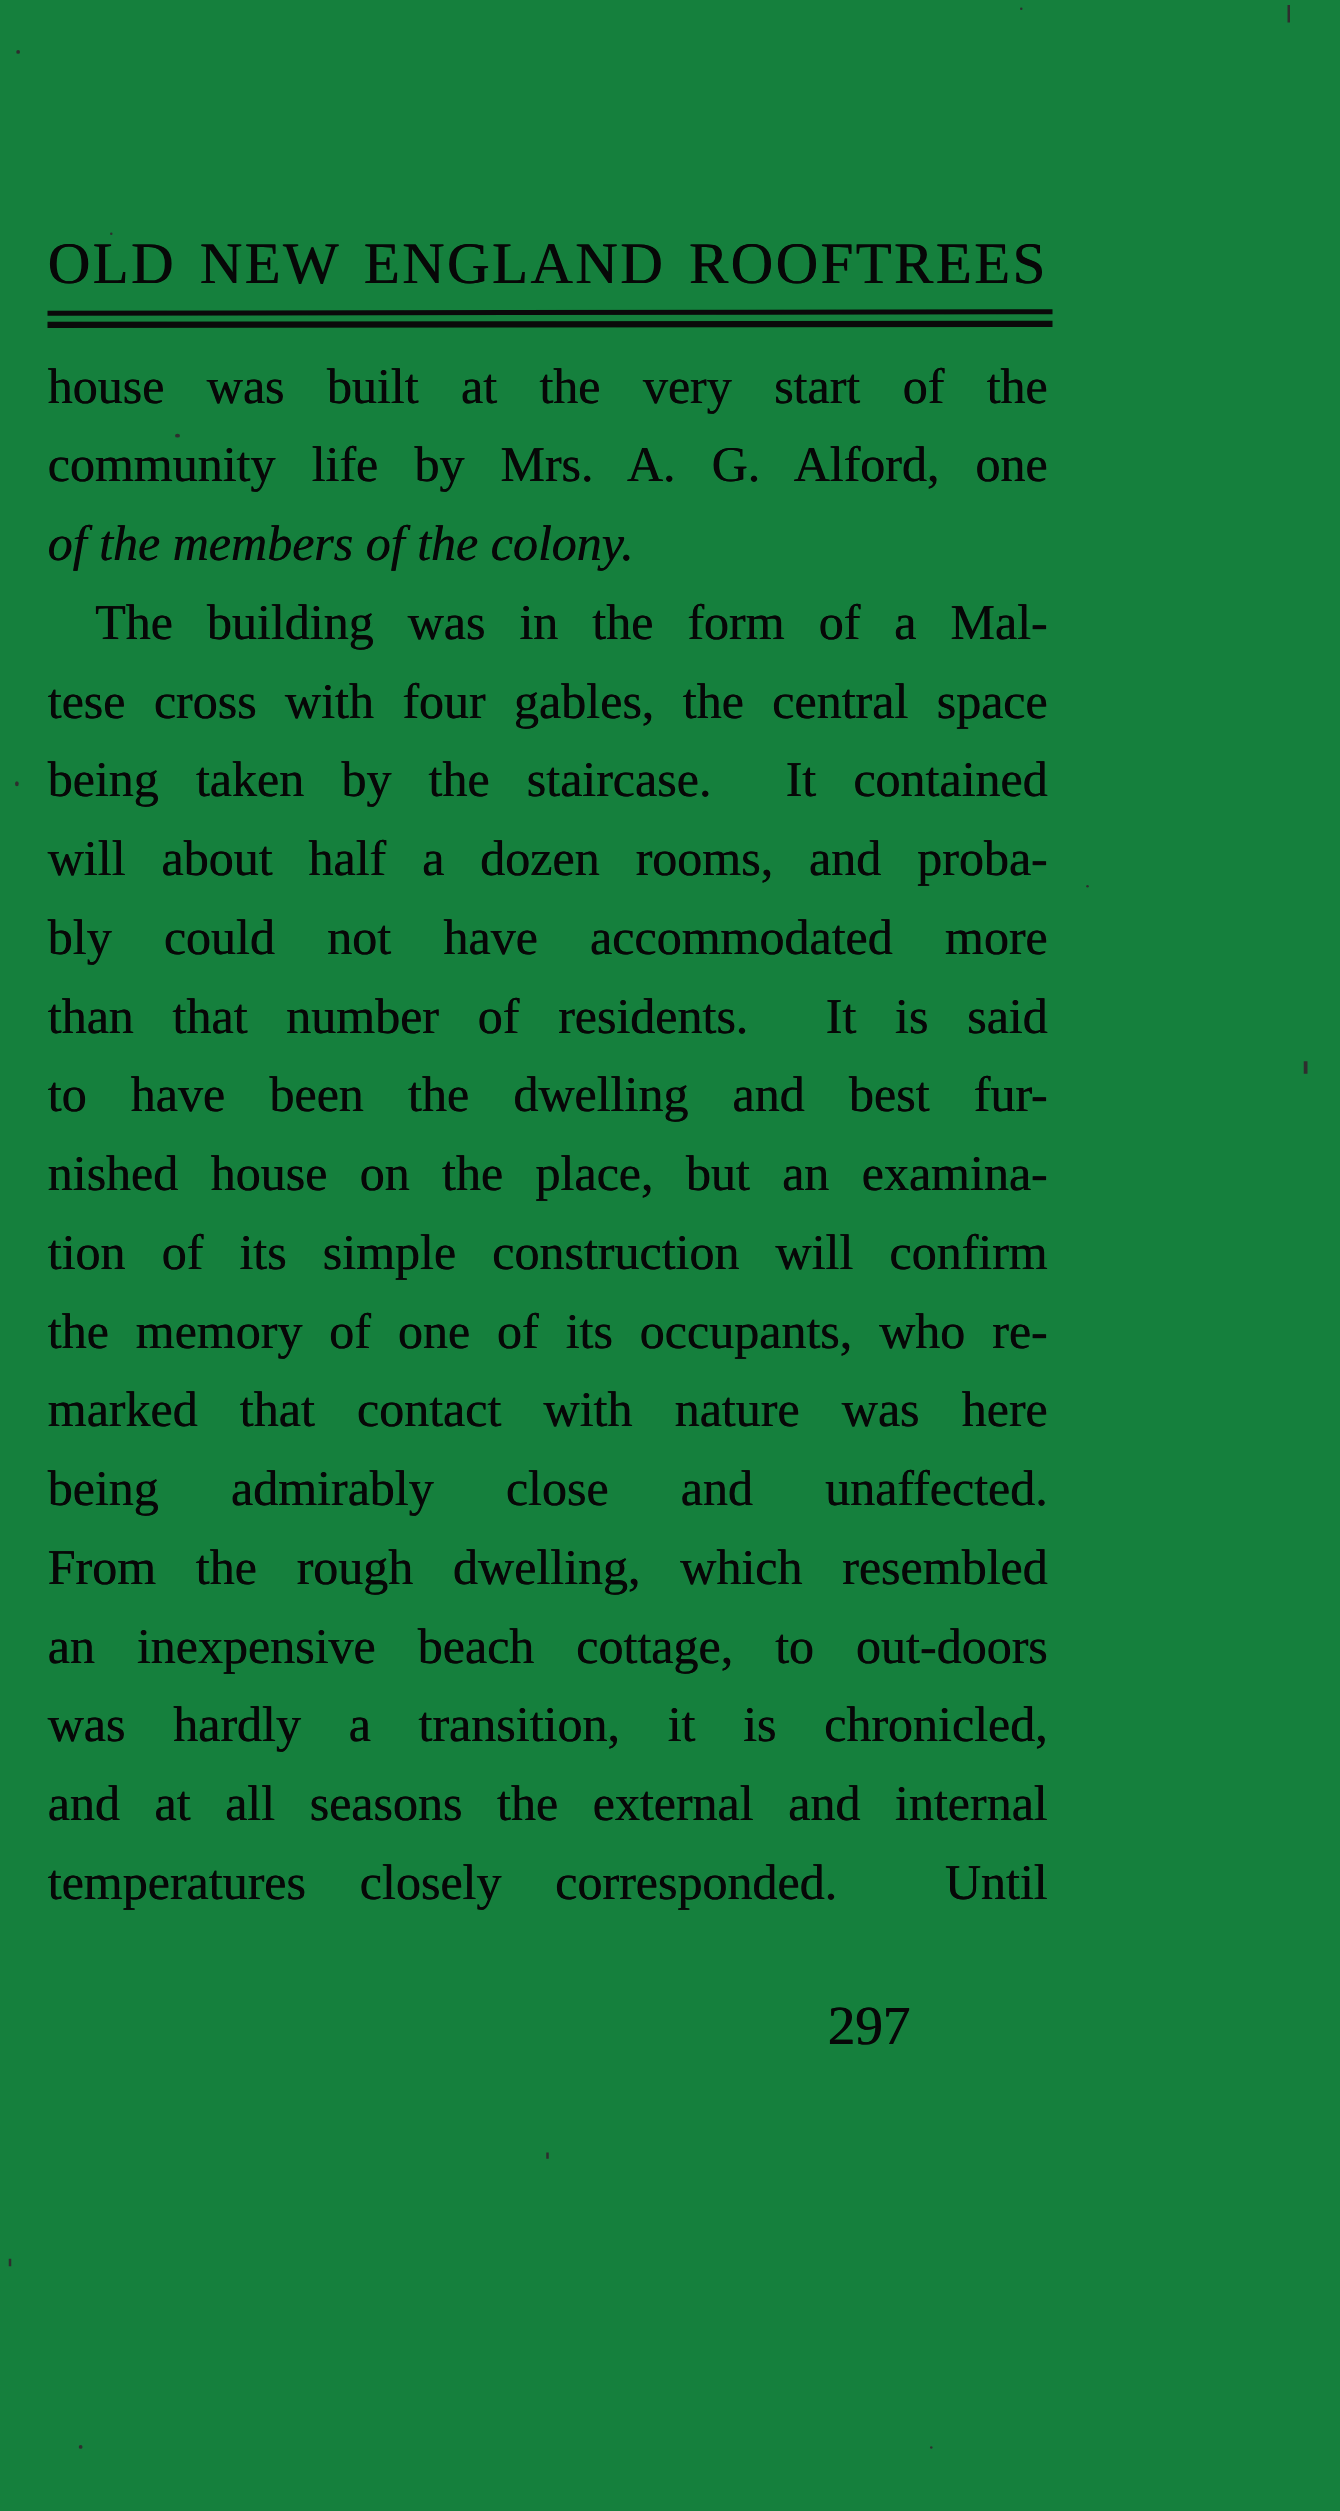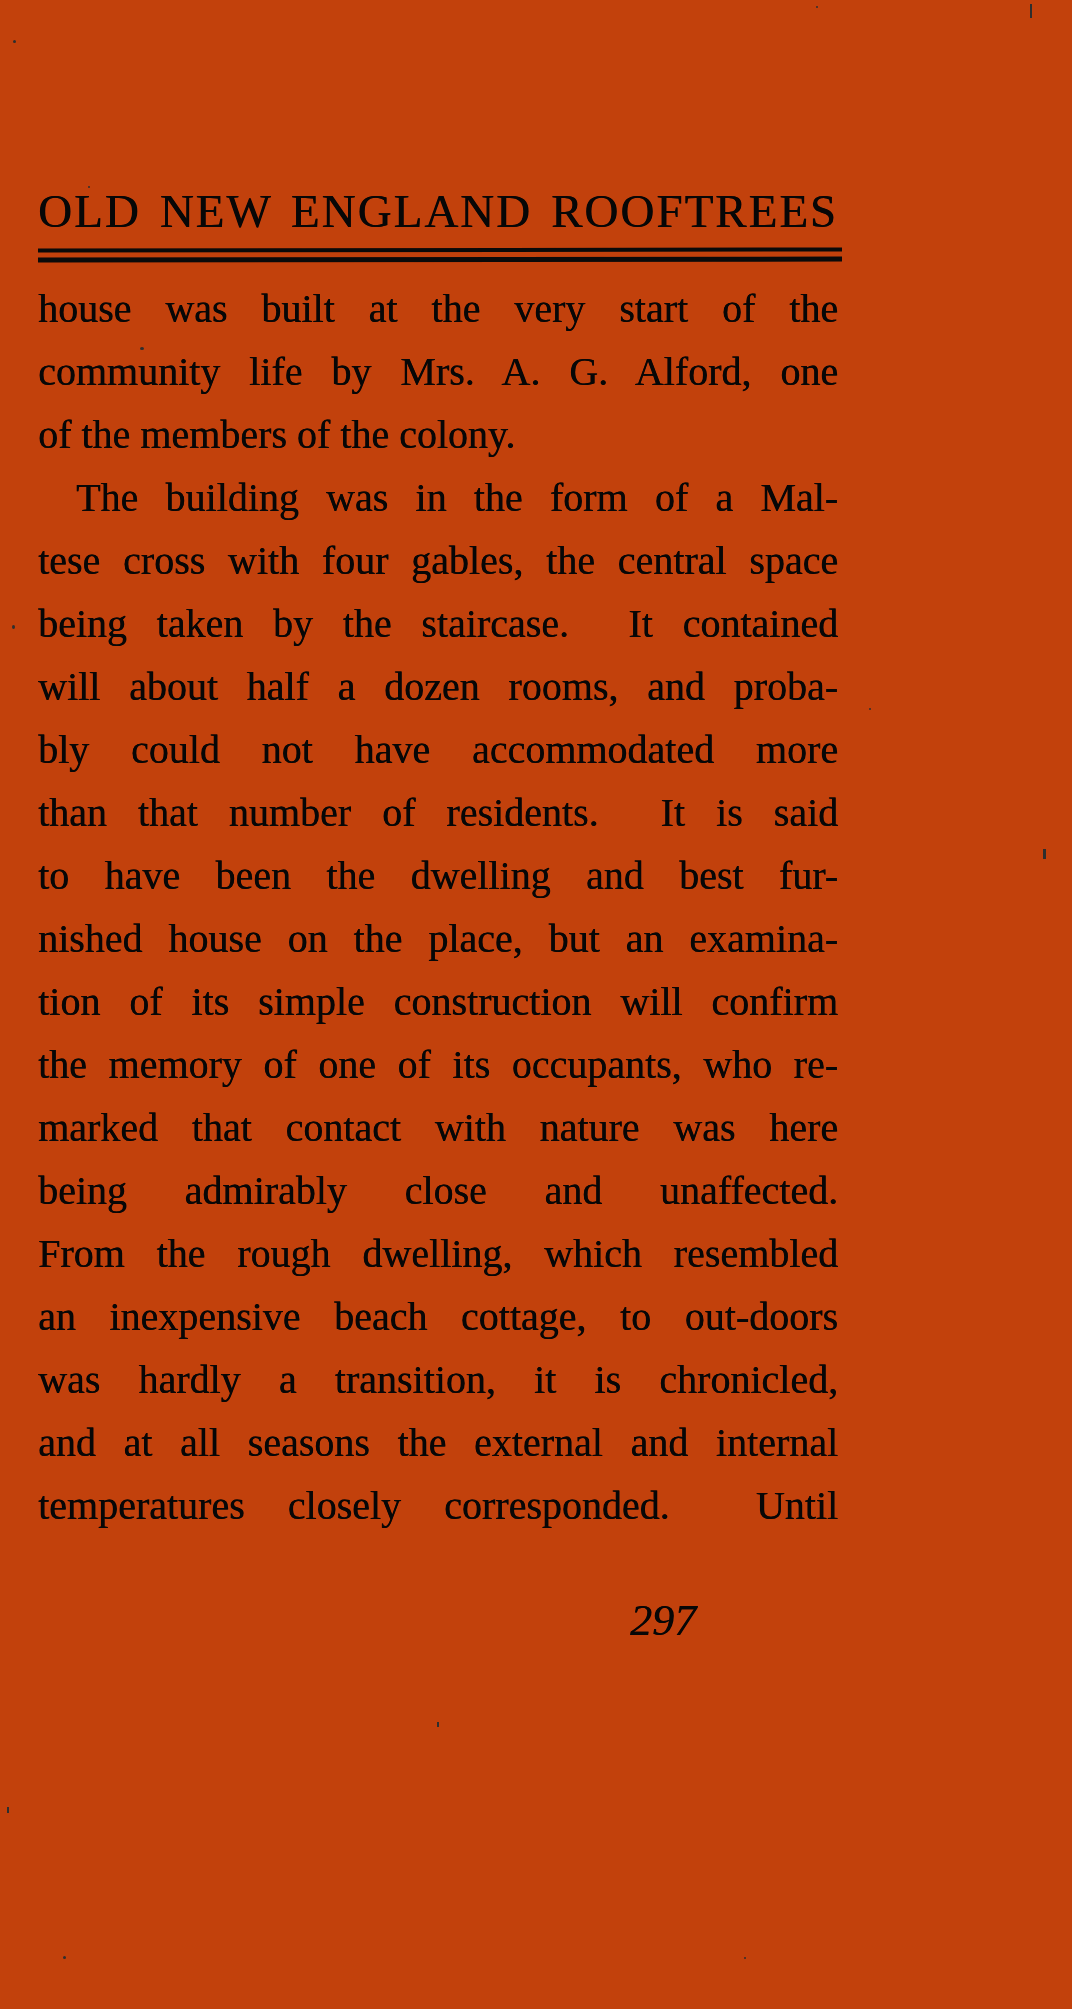--- a/index.html
+++ b/index.html
@@ -1,20 +1,20 @@
 <!DOCTYPE html>
 <html><head>
 <meta charset="utf-8">
 <style>
   html, body { margin: 0; padding: 0; background: #ffffff; }
   .page {
     position: relative;
     width: 1072px;
     height: 2009px;
-    background: #c2410c;
+    background: #15803d;
     overflow: hidden;
     font-family: "Liberation Serif", "DejaVu Serif", serif;
     color: #070707;
   }
   .chapter-header {
     position: absolute;
     left: 38px;
     top: 184px;
     width: 800px;
     font-size: 47px;
@@ -39,30 +39,29 @@
     width: 800px;
     font-size: 40px;
     line-height: 63px;
     text-shadow: 0.4px 0 0 currentColor;
   }
   .line {
     height: 63px;
     text-align: justify;
     text-align-last: justify;
   }
-  .line.left { text-align: center; text-align-last: left; }
+  .line.left { text-align: center; text-align-last: left; font-style: italic; }
   .line.indent { text-indent: 38px; }
   .page-number {
     position: absolute;
-    left: 630px;
+    left: 662px;
     top: 1599px;
     font-size: 44px;
     line-height: 1;
     text-shadow: 0.5px 0 0 currentColor;
-    font-style: italic;
   }
   .speck { position: absolute; background: #2e2e2e; }
   .speck.round { border-radius: 50%; }
 </style>
 </head>
 <body>
 
 <div class="page">
 
   <div class="chapter-header">OLD NEW ENGLAND ROOFTREES</div>

